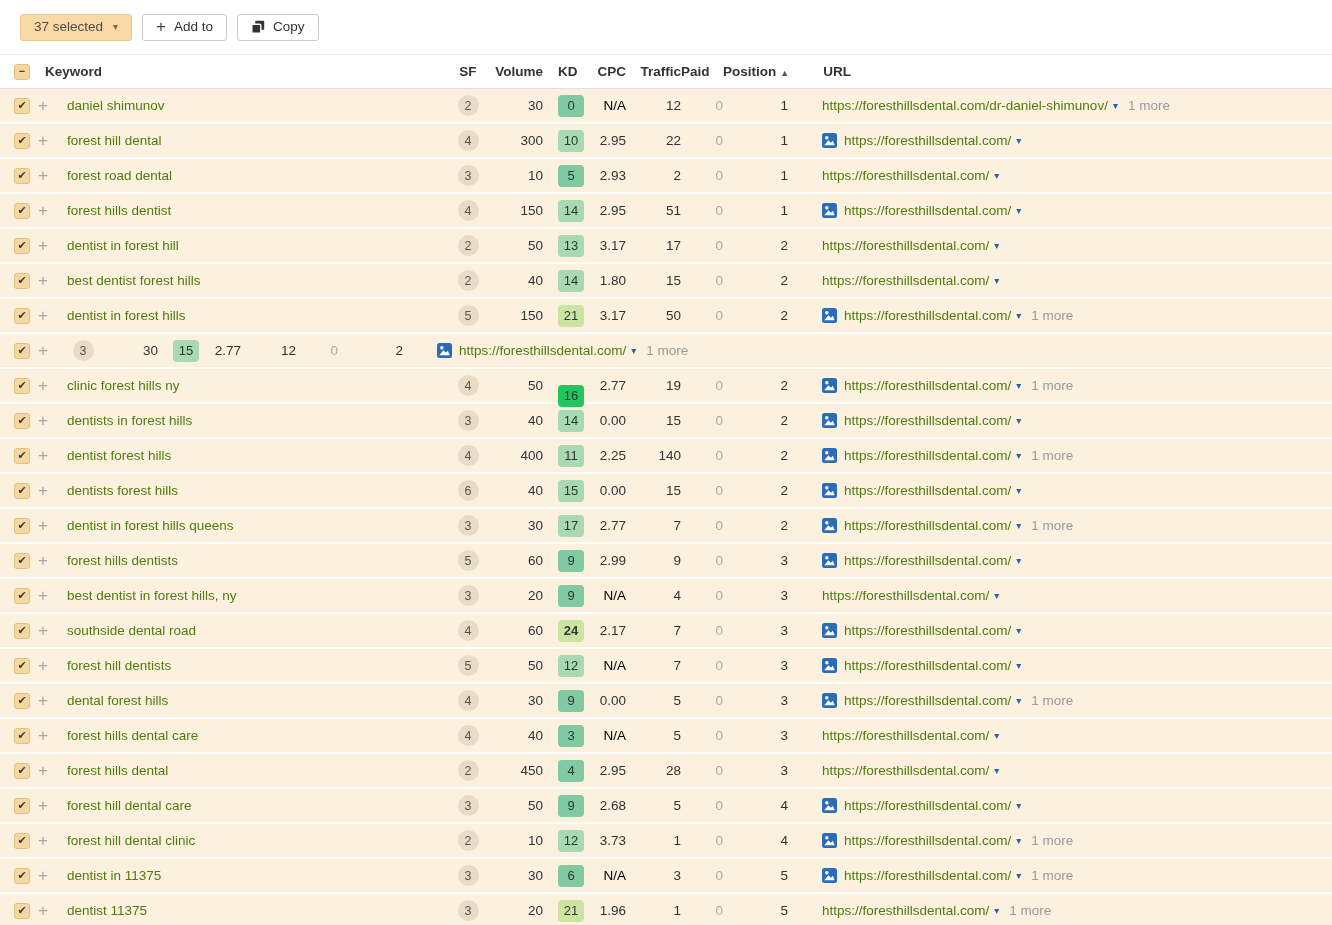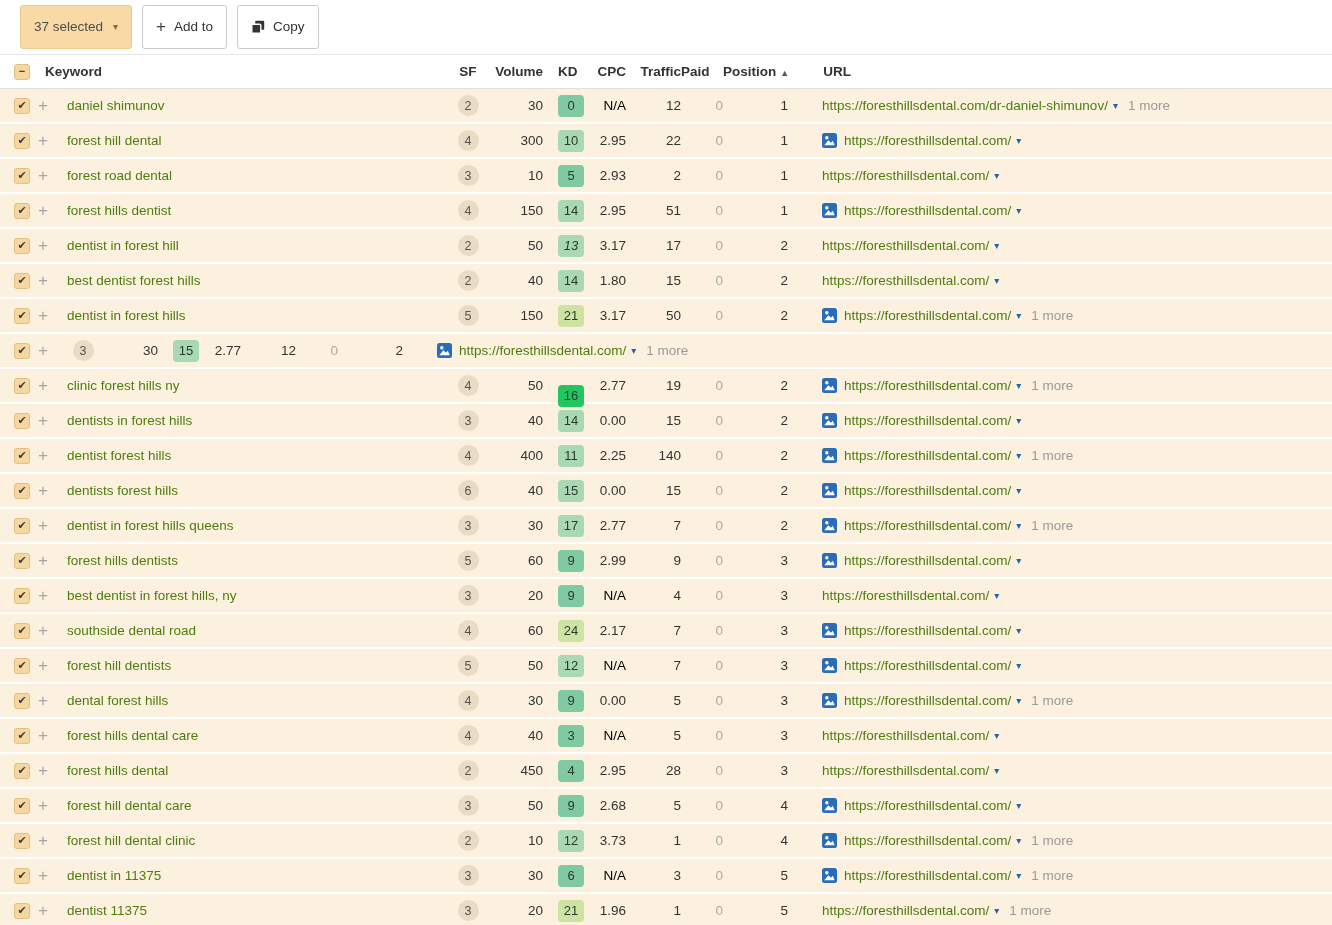--- a/index.html
+++ b/index.html
@@ -4,21 +4,21 @@
 <style>
   html,body{margin:0;padding:0;}
   body{
     width:1332px;height:925px;overflow:hidden;background:#fff;
     font-family:"Liberation Sans","DejaVu Sans",sans-serif;
     font-size:13.5px;color:#333;
   }
   
   .toolbar{height:54px;display:flex;align-items:center;padding-left:20px;gap:10px;
     border-bottom:1px solid #e7e7e7;background:#fff;}
-  .btn{display:inline-flex;align-items:center;gap:8px;height:44px;padding:0 13px;
+  .btn{display:inline-flex;align-items:center;gap:8px;height:27px;padding:0 13px;
     border:1px solid #ccc;border-radius:3px;background:#fff;color:#333;cursor:pointer;
     font-size:13.5px;line-height:1;}
   .btn-selected{background:#f9d9a6;border-color:#efca8e;color:#4d4d4d;}
   .btn-selected .caret{color:#8d6b2e;font-size:10px;margin-left:2px;}
   .plus-glyph{font-size:17px;font-weight:400;color:#444;margin-top:-2px;}
   .copy-ic{display:inline-block;line-height:0;}
   
   .thead{display:flex;align-items:center;height:33px;font-weight:bold;color:#333;
     border-bottom:1px solid #e0e0e0;background:#fff;}
   .row{display:flex;align-items:center;height:33px;background:#fcf0de;border-bottom:2px solid #fff;}
@@ -213,21 +213,21 @@
       <span class="checkbox">
         <span>✔</span>
       </span>
     </div>
     <div class="c-plus">+</div>
     <div class="c-kw"><a class="link">dentist in forest hill</a></div>
     <div class="c-sf">
         <span class="sf-badge">2</span>
       </div>
     <div class="c-vol">50</div>
-    <div class="c-kd"><span class="kd-badge" style="background: rgb(169, 217, 179); font-style: italic;">13</span></div>
+    <div class="c-kd"><span class="kd-badge" style="background: rgb(169, 217, 179);">13</span></div>
     <div class="c-cpc">3.17</div>
     <div class="c-traf">17</div>
     <div class="c-paid">0</div>
     <div class="c-pos">2</div>
     <div class="c-url">
 
       <a class="link">https://foresthillsdental.com/</a>
       <span class="url-caret">▾</span>
 
     </div>
@@ -535,21 +535,21 @@
       <span class="checkbox">
         <span>✔</span>
       </span>
     </div>
     <div class="c-plus">+</div>
     <div class="c-kw"><a class="link">southside dental road</a></div>
     <div class="c-sf">
         <span class="sf-badge">4</span>
       </div>
     <div class="c-vol">60</div>
-    <div class="c-kd"><span class="kd-badge" style="background: rgb(205, 227, 161);">24</span></div>
+    <div class="c-kd"><span class="kd-badge" style="background: rgb(205, 227, 161); font-weight: bold;">24</span></div>
     <div class="c-cpc">2.17</div>
     <div class="c-traf">7</div>
     <div class="c-paid">0</div>
     <div class="c-pos">3</div>
     <div class="c-url">
       <span class="img-ic">
         <svg width="15" height="15" viewBox="0 0 15 15">
           <rect width="15" height="15" rx="2.5" fill="#2b6cb8"></rect>
           <circle cx="4.8" cy="4.8" r="1.7" fill="#fff"></circle>
           <path d="M2.3 12.2 L6.4 7.2 L8.9 9.8 L10.8 7.8 L12.7 12.2 Z" fill="#fff"></path>

